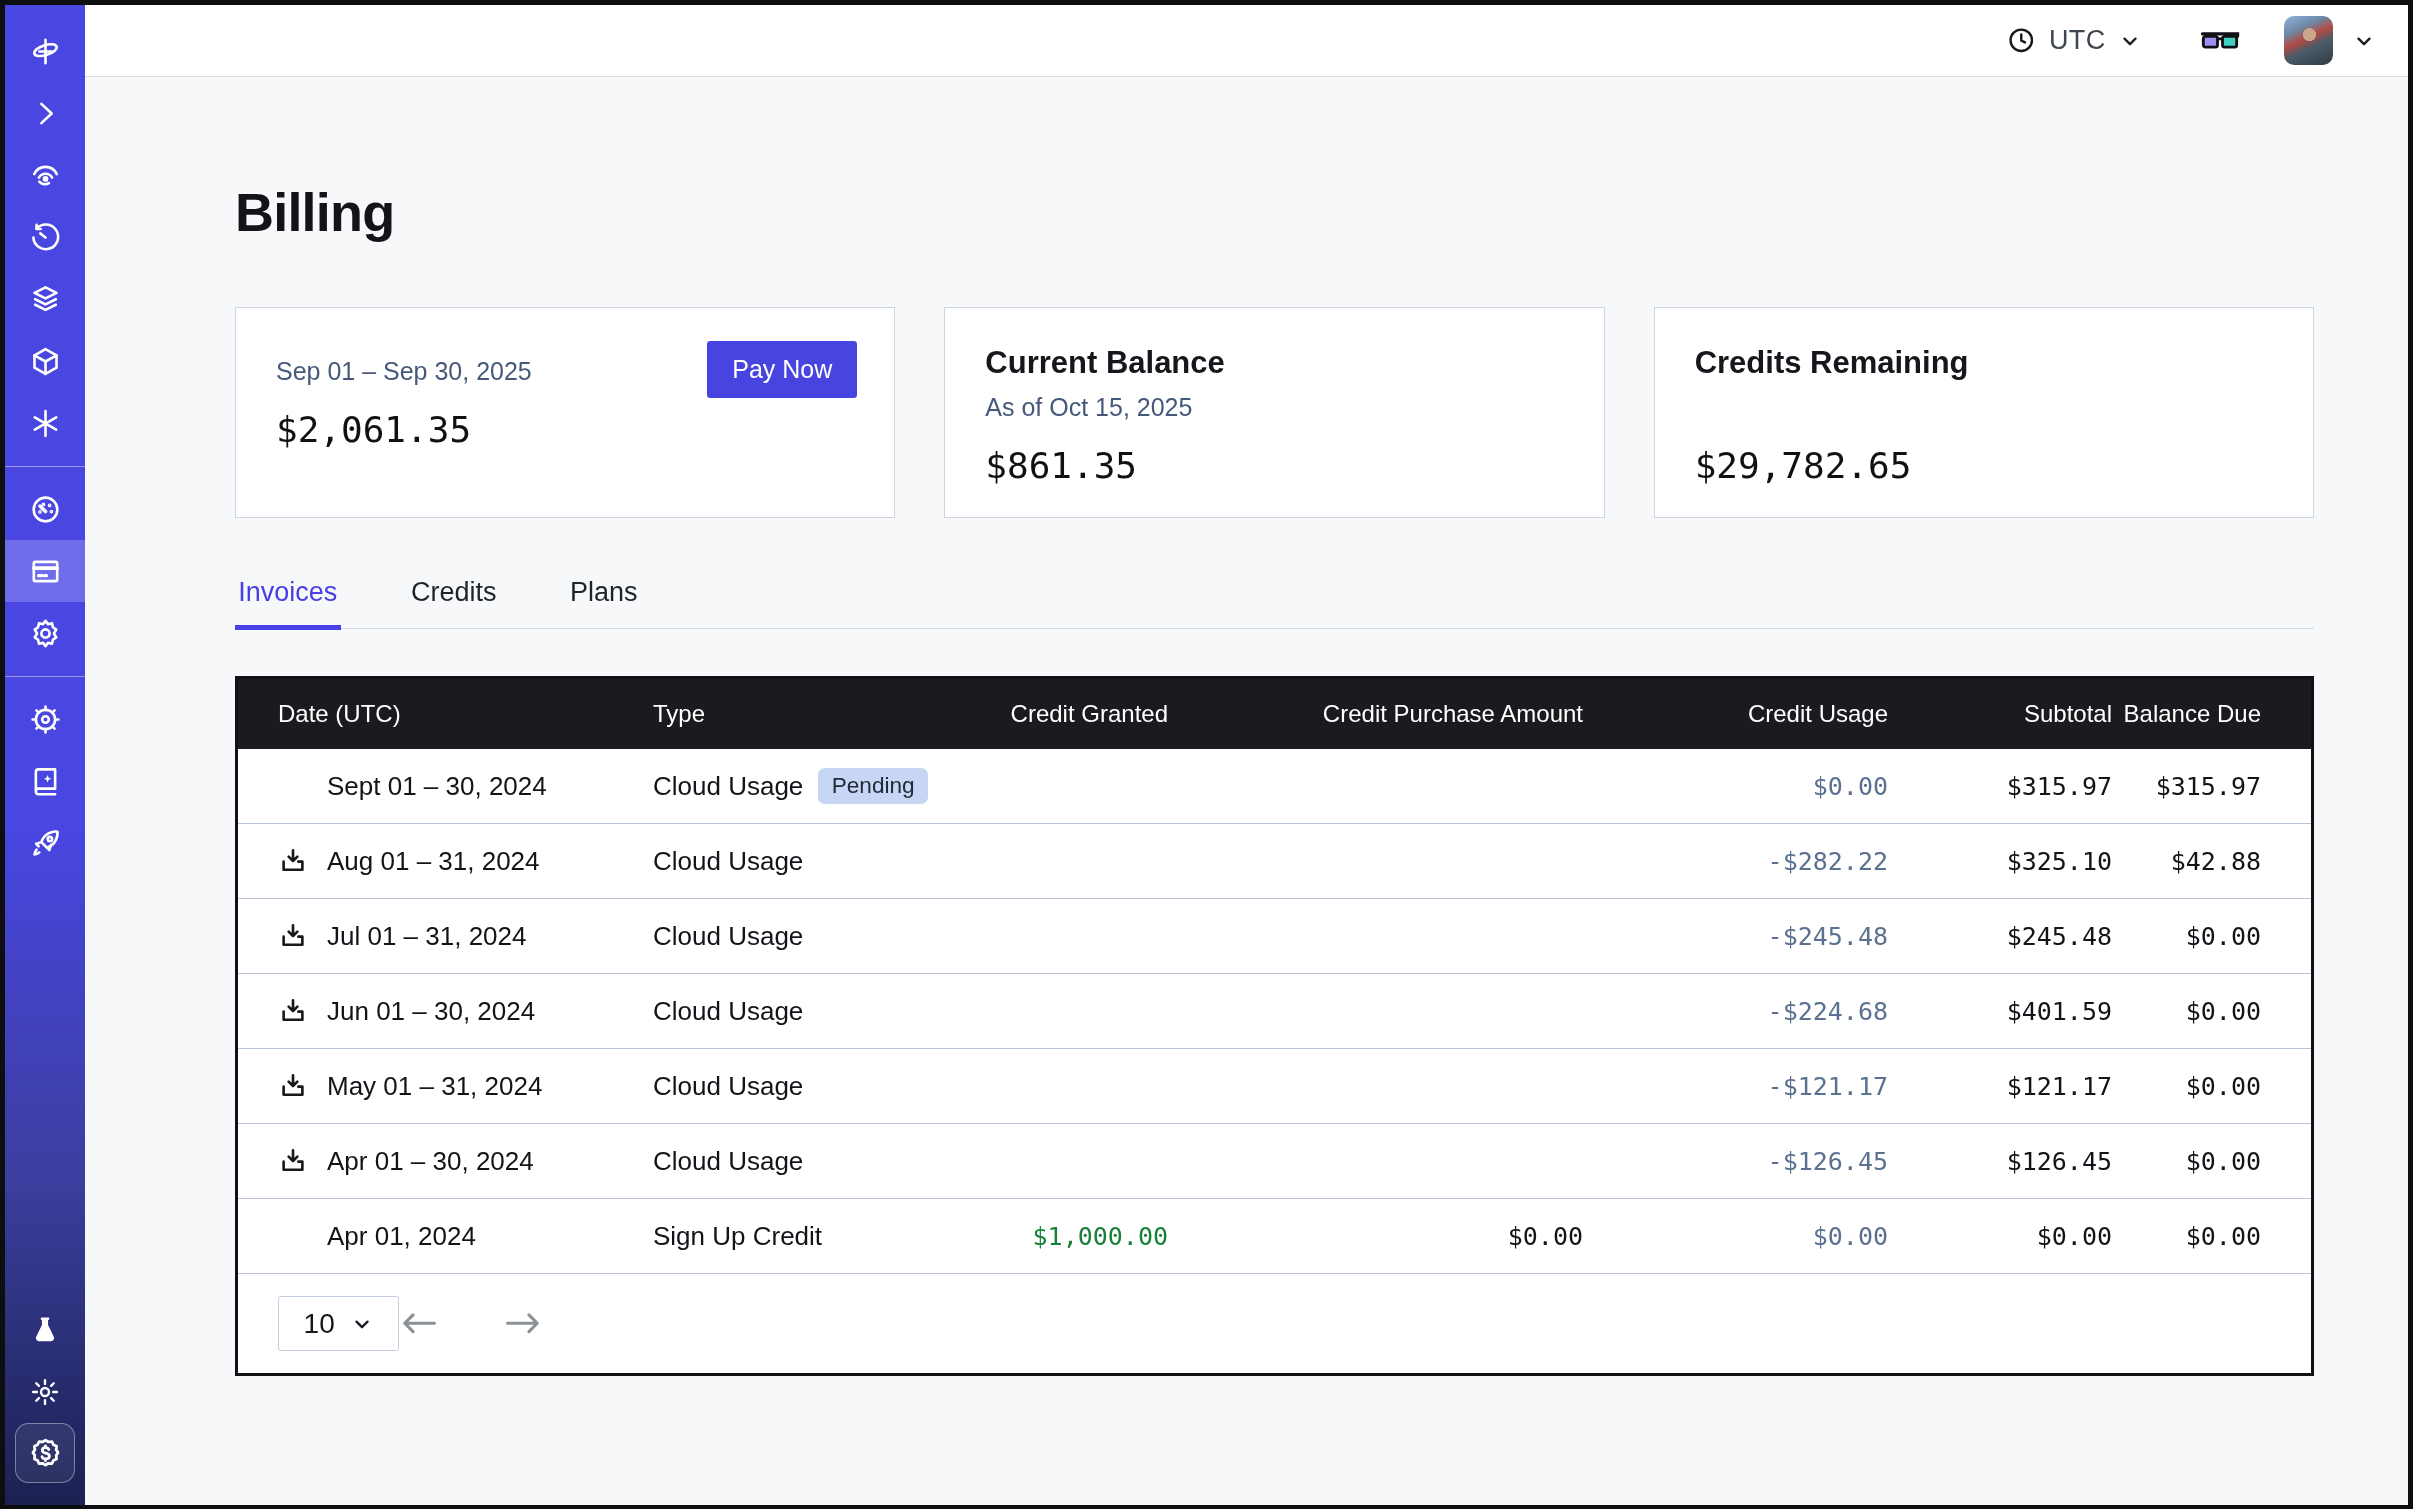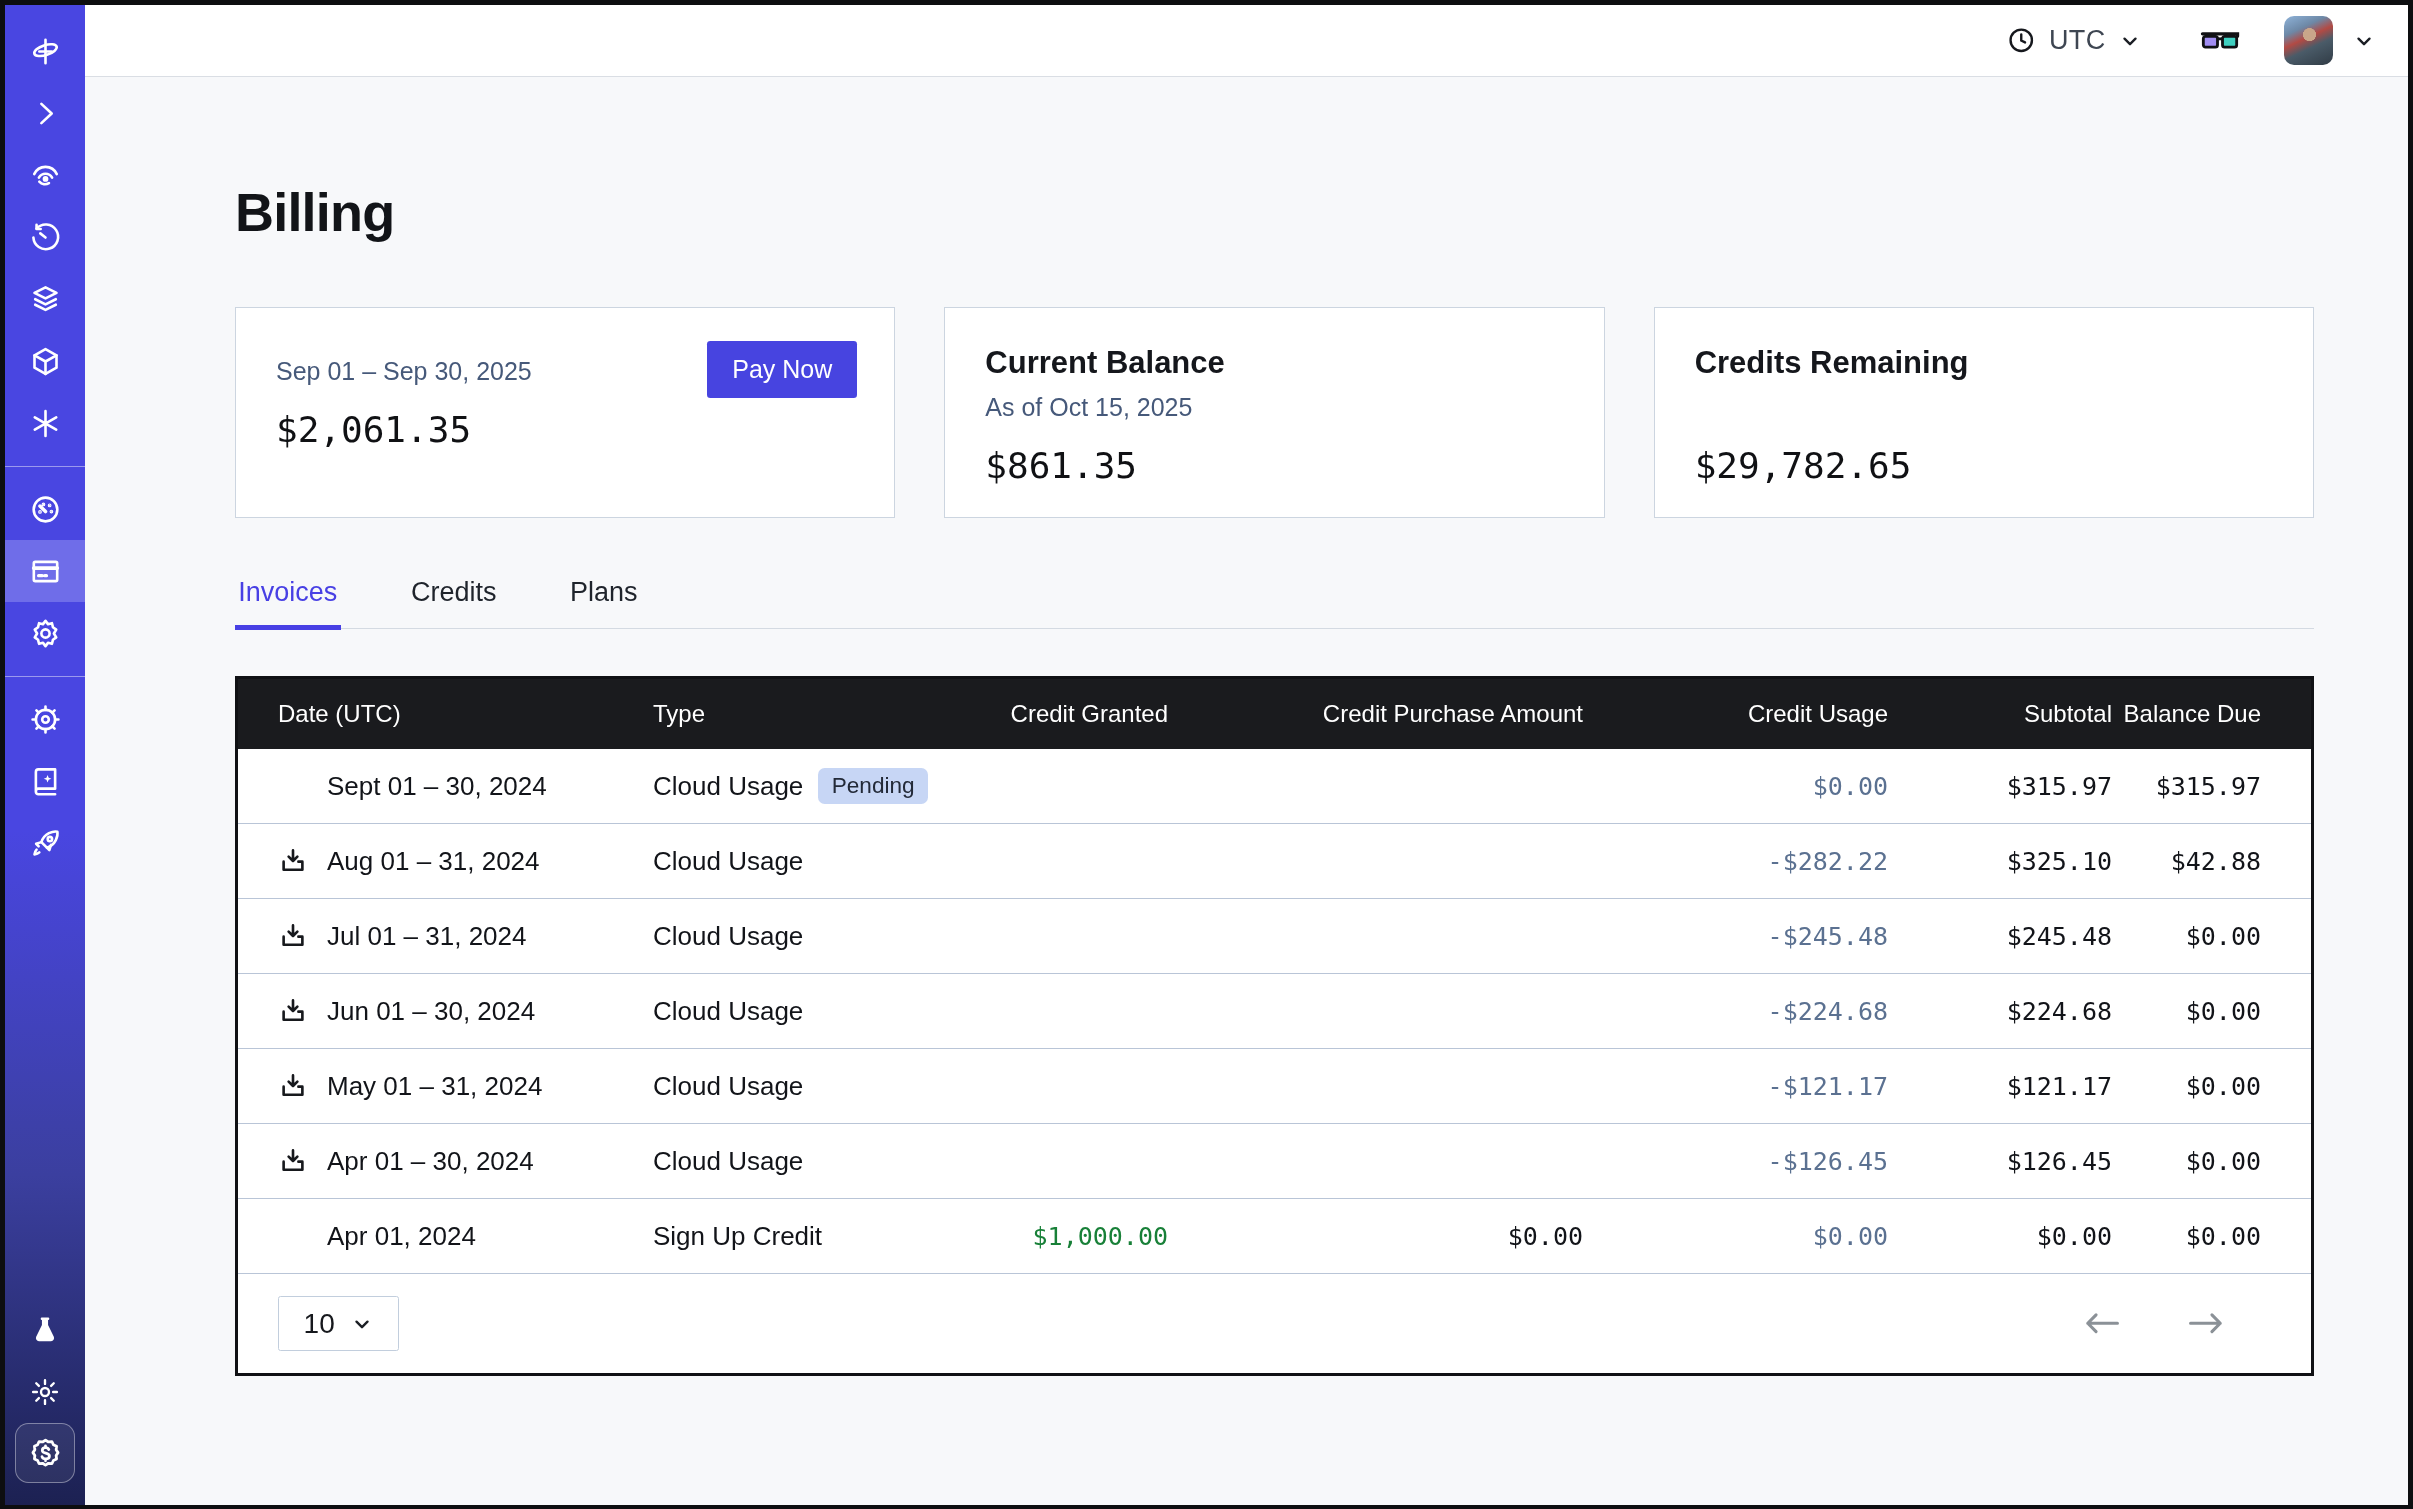--- a/index.html
+++ b/index.html
@@ -96,21 +96,21 @@
   .cell.usage { color:#5b7191; }
   .cell.pos { color:#188038; }
   .date-cell { display:flex; align-items:center; }
   .dl-slot { width:49px; flex:0 0 49px; display:flex; align-items:center; }
   .dl-slot svg { width:30px; height:30px; stroke:#17191d; fill:none; stroke-width:2.1; stroke-linecap:round; stroke-linejoin:round; }
   .type-cell { display:flex; align-items:center; gap:15px; }
   .badge {
     background:#c7d6f5; color:#232a38; font-size:22.6px; border-radius:6.7px;
     padding:6.7px 13.4px; line-height:1;
   }
-  .tfoot { height:99px; display:flex; align-items:center; justify-content:space-between; padding:0 47px 0 40px; }
+  .tfoot { height:99px; display:flex; align-items:center; justify-content:flex-start; padding:0 47px 0 40px; }
   .page-size {
     width:121px; height:55px; border:1.7px solid #c2cedd; border-radius:2.5px; background:#fff;
     display:flex; align-items:center; justify-content:center; gap:16.7px; cursor:pointer;
   }
   .page-size .val { font-size:28px; color:#16181d; }
   .pager { display:flex; align-items:center; gap:64px; margin-right:38px; }
   .pager svg { width:40px; height:28.5px; stroke:#8b9197; fill:none; stroke-width:2.6; stroke-linecap:round; stroke-linejoin:round; cursor:pointer; }
 </style>
 </head>
 <body>
@@ -370,21 +370,21 @@
             </span>
             <span class="date-text">Jun 01 – 30, 2024</span>
           </div>
           <div class="cell type-cell">
             <span class="type-text">Cloud Usage</span>
 
           </div>
           <div class="cell mono r c-granted"></div>
           <div class="cell mono r c-purchase"></div>
           <div class="cell mono r usage c-usage">-$224.68</div>
-          <div class="cell mono r c-subtotal">$224.68</div>
+          <div class="cell mono r c-subtotal">$401.59</div>
           <div class="cell mono r c-balance">$0.00</div>
         </div>
 
         <div class="tgrid trow">
           <div class="cell date-cell">
             <span class="dl-slot">
               <svg viewBox="0 0 24 24">
                   <path d="M12 3.5v8.5M8.5 8.5L12 12l3.5-3.5"></path>
                   <path d="M4.5 12.5V19h15v-6.5h-3.2"></path>
                 </svg>

